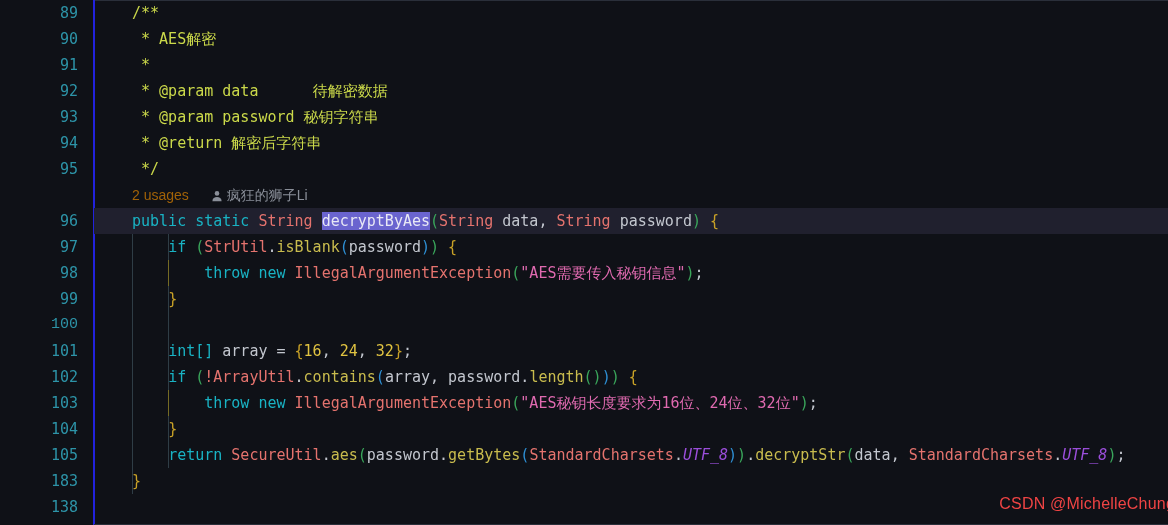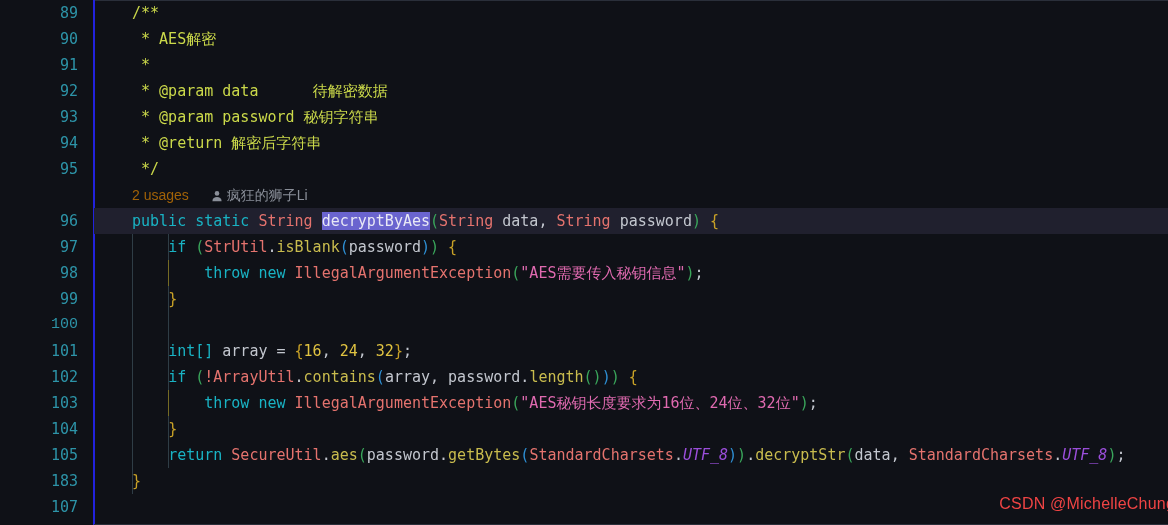--- a/index.html
+++ b/index.html
@@ -168,21 +168,21 @@
     <div class="lnum" style="top:234px;">97</div>
     <div class="lnum" style="top:260px;">98</div>
     <div class="lnum" style="top:286px;">99</div>
     <div class="lnum" style="top:312px;font-family:Liberation Mono, monospace;">100</div>
     <div class="lnum" style="top:338px;">101</div>
     <div class="lnum" style="top:364px;">102</div>
     <div class="lnum" style="top:390px;">103</div>
     <div class="lnum" style="top:416px;">104</div>
     <div class="lnum" style="top:442px;">105</div>
     <div class="lnum" style="top:468px;">183</div>
-    <div class="lnum" style="top:494px;">107</div>
+    <div class="lnum" style="top:494px;">138</div>
   </div>
   <div class="gutter-rule"></div>
 
   <div class="code-pane">
 
     <div class="cur-line-bg" style="top:208px;"></div>
 
     <div class="guide faint" style="left:38px;  top:234px; height:260px;"></div>
     <div class="guide faint" style="left:74px;  top:234px; height:234px;"></div>
     <div class="guide olive" style="left:74px;  top:260px; height:26px;"></div>

